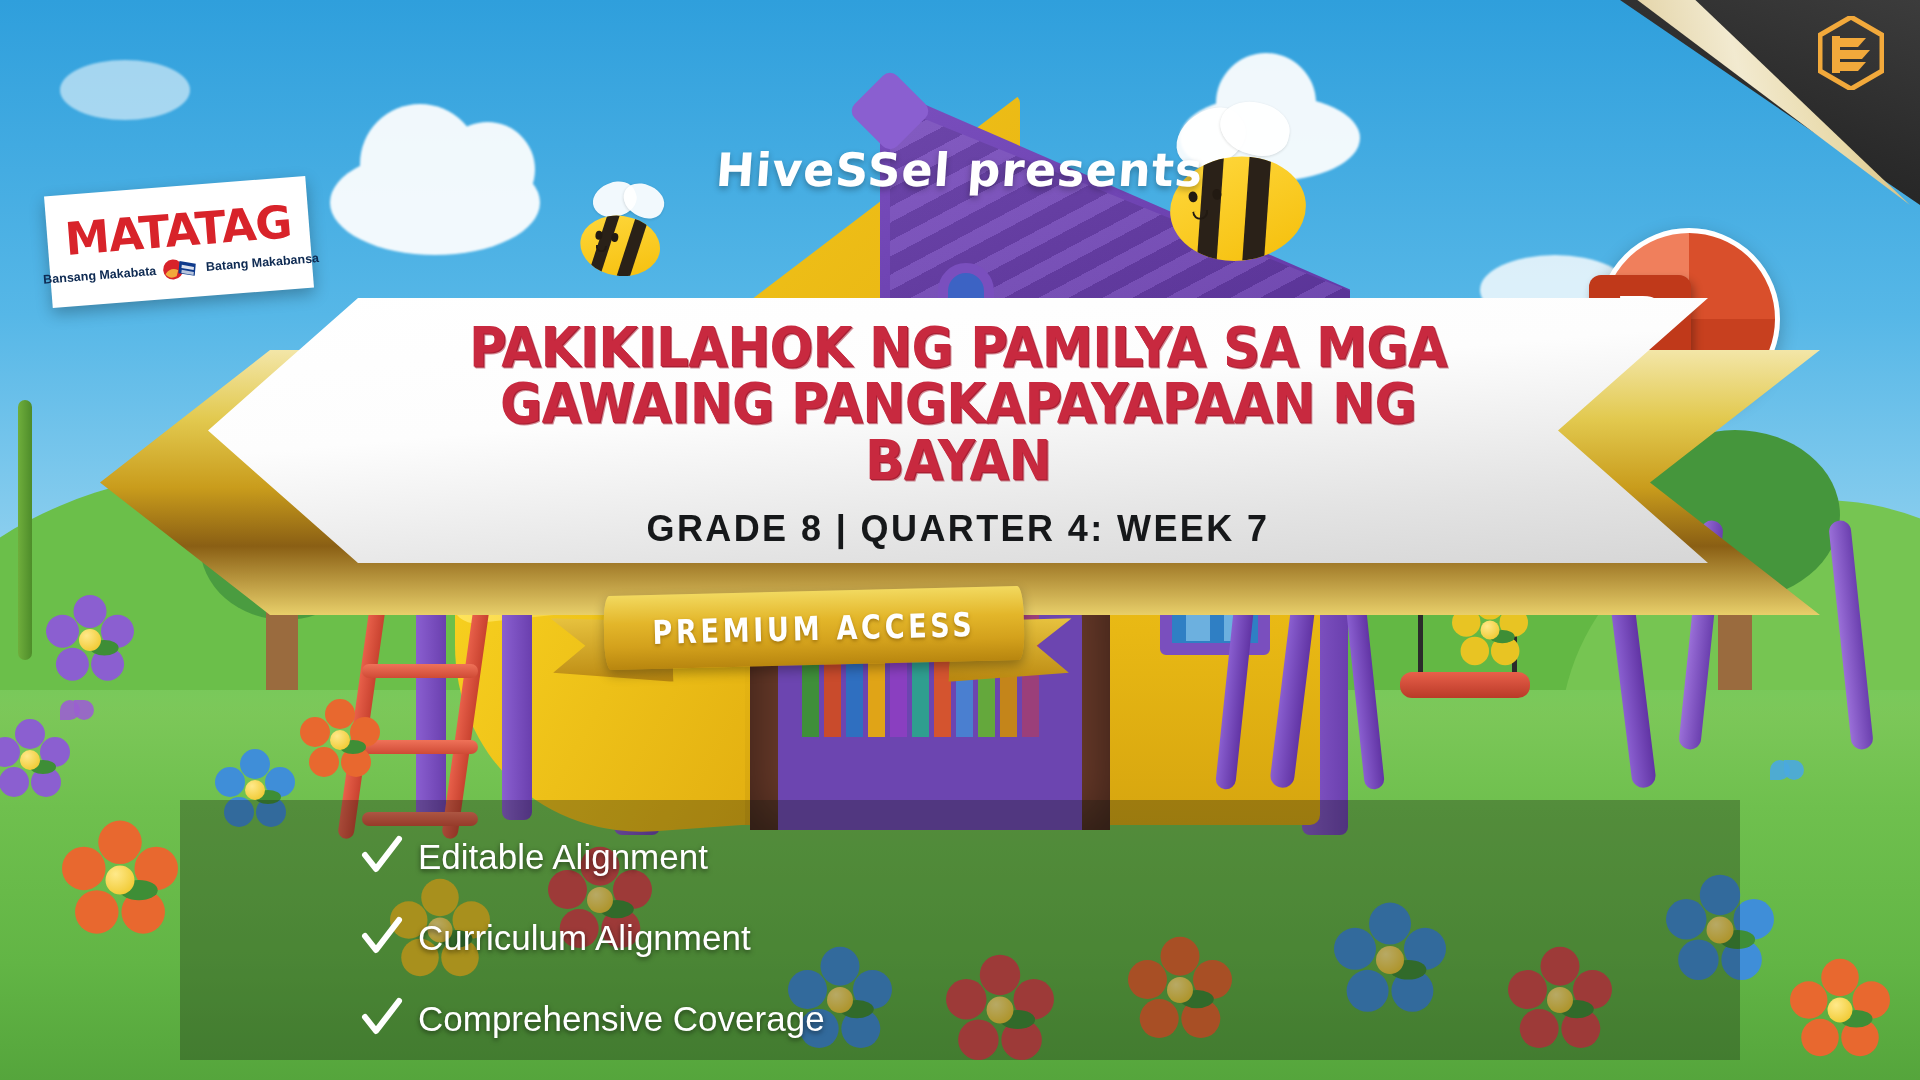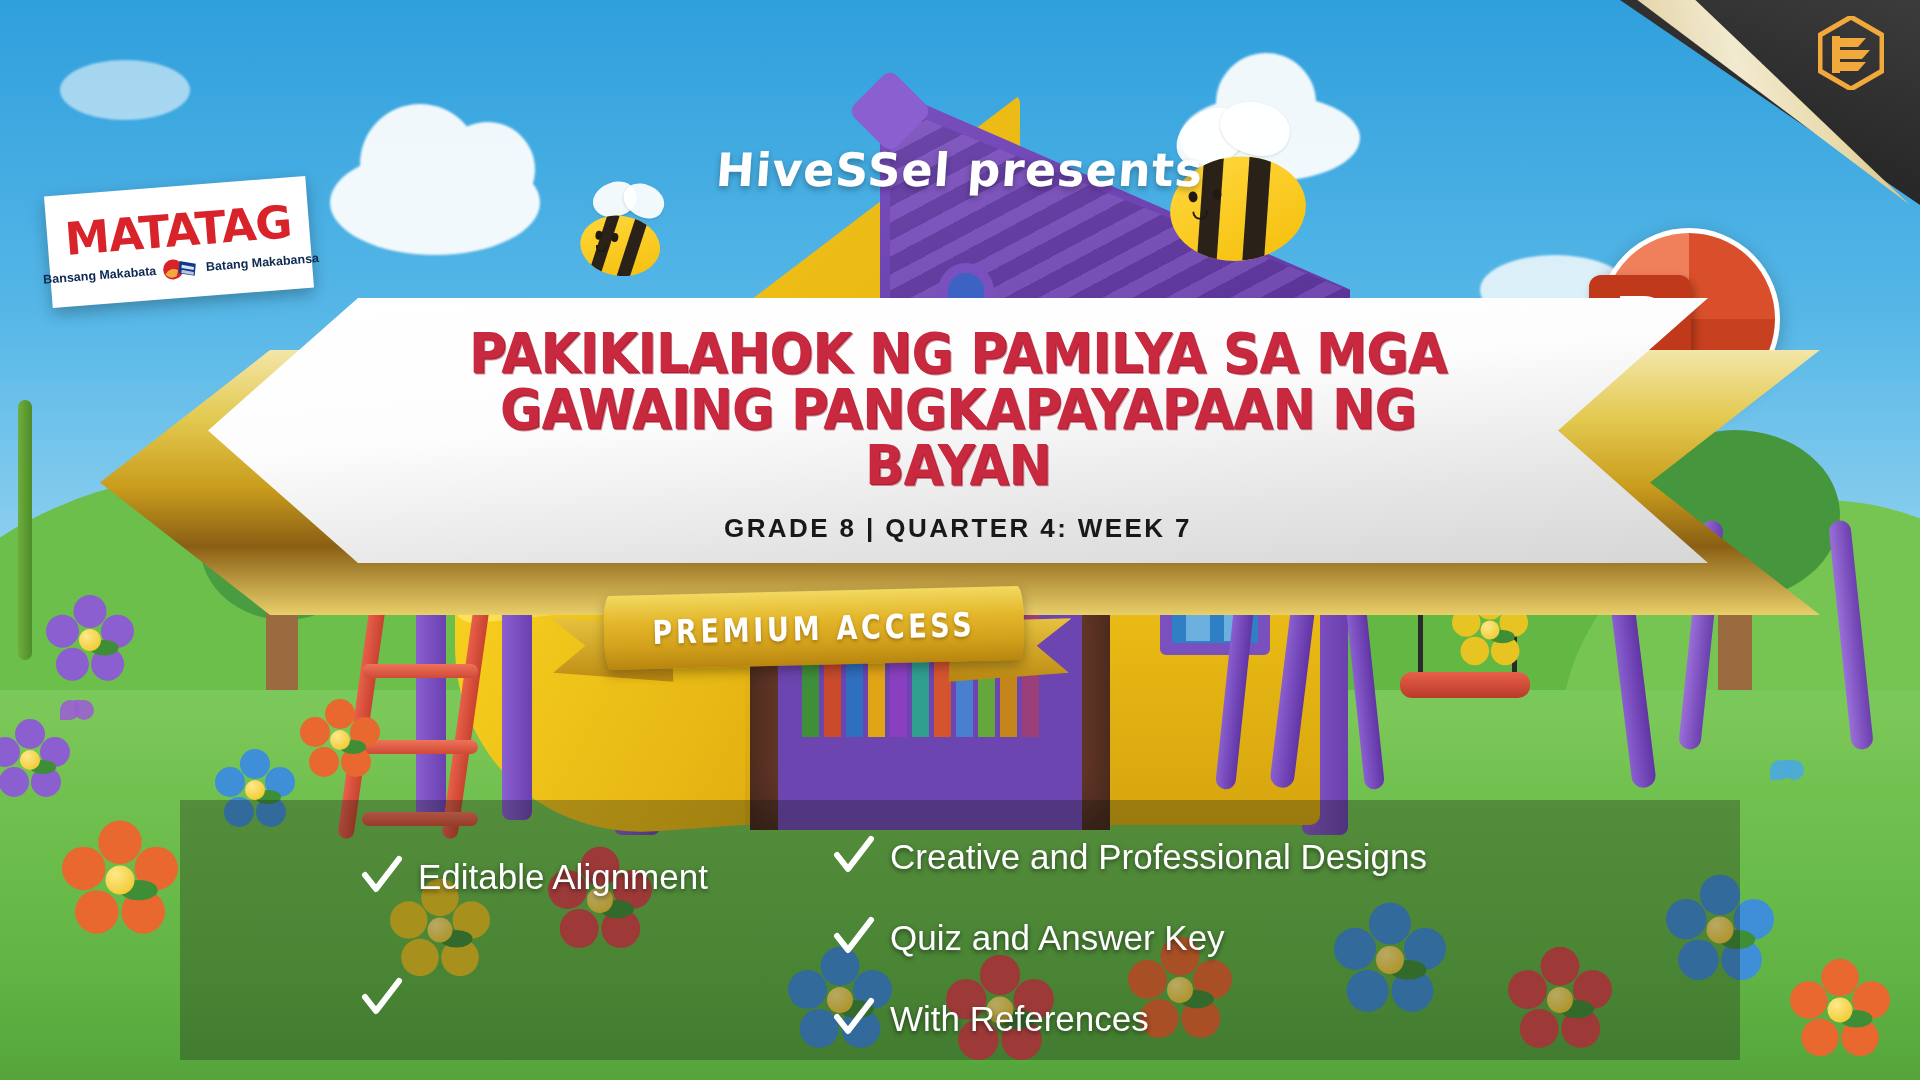--- a/index.html
+++ b/index.html
@@ -349,21 +349,21 @@
     letter-spacing:-0.5px;
     color:#c8293f;
     text-align:center;
     text-transform:uppercase;
     transform:scaleX(0.93);
     text-shadow:1px 1px 0 #a81f33, 2px 2px 0 rgba(168,31,51,.5);
     max-width:1180px;
   }
   .banner-sub {
     font-family:"Liberation Sans", sans-serif;
-    font-weight:bold; font-size:26px; letter-spacing:2.4px;
+    font-weight:bold; font-size:36px; letter-spacing:2.4px;
     color:#16181a; margin-top:20px; text-transform:uppercase;
   }
 
   
   .ribbon { position:absolute; left:556px; top:585px; width:510px; height:110px; z-index:7; }
   .ribbon-tail {
     position:absolute; top:30px; width:120px; height:70px;
     background:linear-gradient(180deg,#e8c33f,#b8860f);
   }
   .ribbon-tail.l {
@@ -728,36 +728,23 @@
     <div class="fitem">
       <svg class="check" viewBox="0 0 44 44">
         <path d="M5 20 L16 34 L39 4" fill="none" stroke="#ffffff" stroke-width="6" stroke-linecap="round" stroke-linejoin="round"></path>
       </svg>
       <span class="ftext">Editable Alignment</span>
     </div>
     <div class="fitem">
       <svg class="check" viewBox="0 0 44 44">
         <path d="M5 20 L16 34 L39 4" fill="none" stroke="#ffffff" stroke-width="6" stroke-linecap="round" stroke-linejoin="round"></path>
       </svg>
-    </div>
-  </div>
-
-  <div class="fcol right">
-    <div class="fitem">
-      <svg class="check" viewBox="0 0 44 44">
-        <path d="M5 20 L16 34 L39 4" fill="none" stroke="#ffffff" stroke-width="6" stroke-linecap="round" stroke-linejoin="round"></path>
-      </svg>
-      <span class="ftext">Creative and Professional Designs</span>
+      <span class="ftext">Curriculum Alignment</span>
     </div>
     <div class="fitem">
       <svg class="check" viewBox="0 0 44 44">
         <path d="M5 20 L16 34 L39 4" fill="none" stroke="#ffffff" stroke-width="6" stroke-linecap="round" stroke-linejoin="round"></path>
       </svg>
-      <span class="ftext">Quiz and Answer Key</span>
+      <span class="ftext">Comprehensive Coverage</span>
     </div>
-    <div class="fitem">
-      <svg class="check" viewBox="0 0 44 44">
-        <path d="M5 20 L16 34 L39 4" fill="none" stroke="#ffffff" stroke-width="6" stroke-linecap="round" stroke-linejoin="round"></path>
-      </svg>
-      <span class="ftext">With References</span>
-    </div>
-  </div>
+  </div>
+
 </div>
 
 </body></html>

